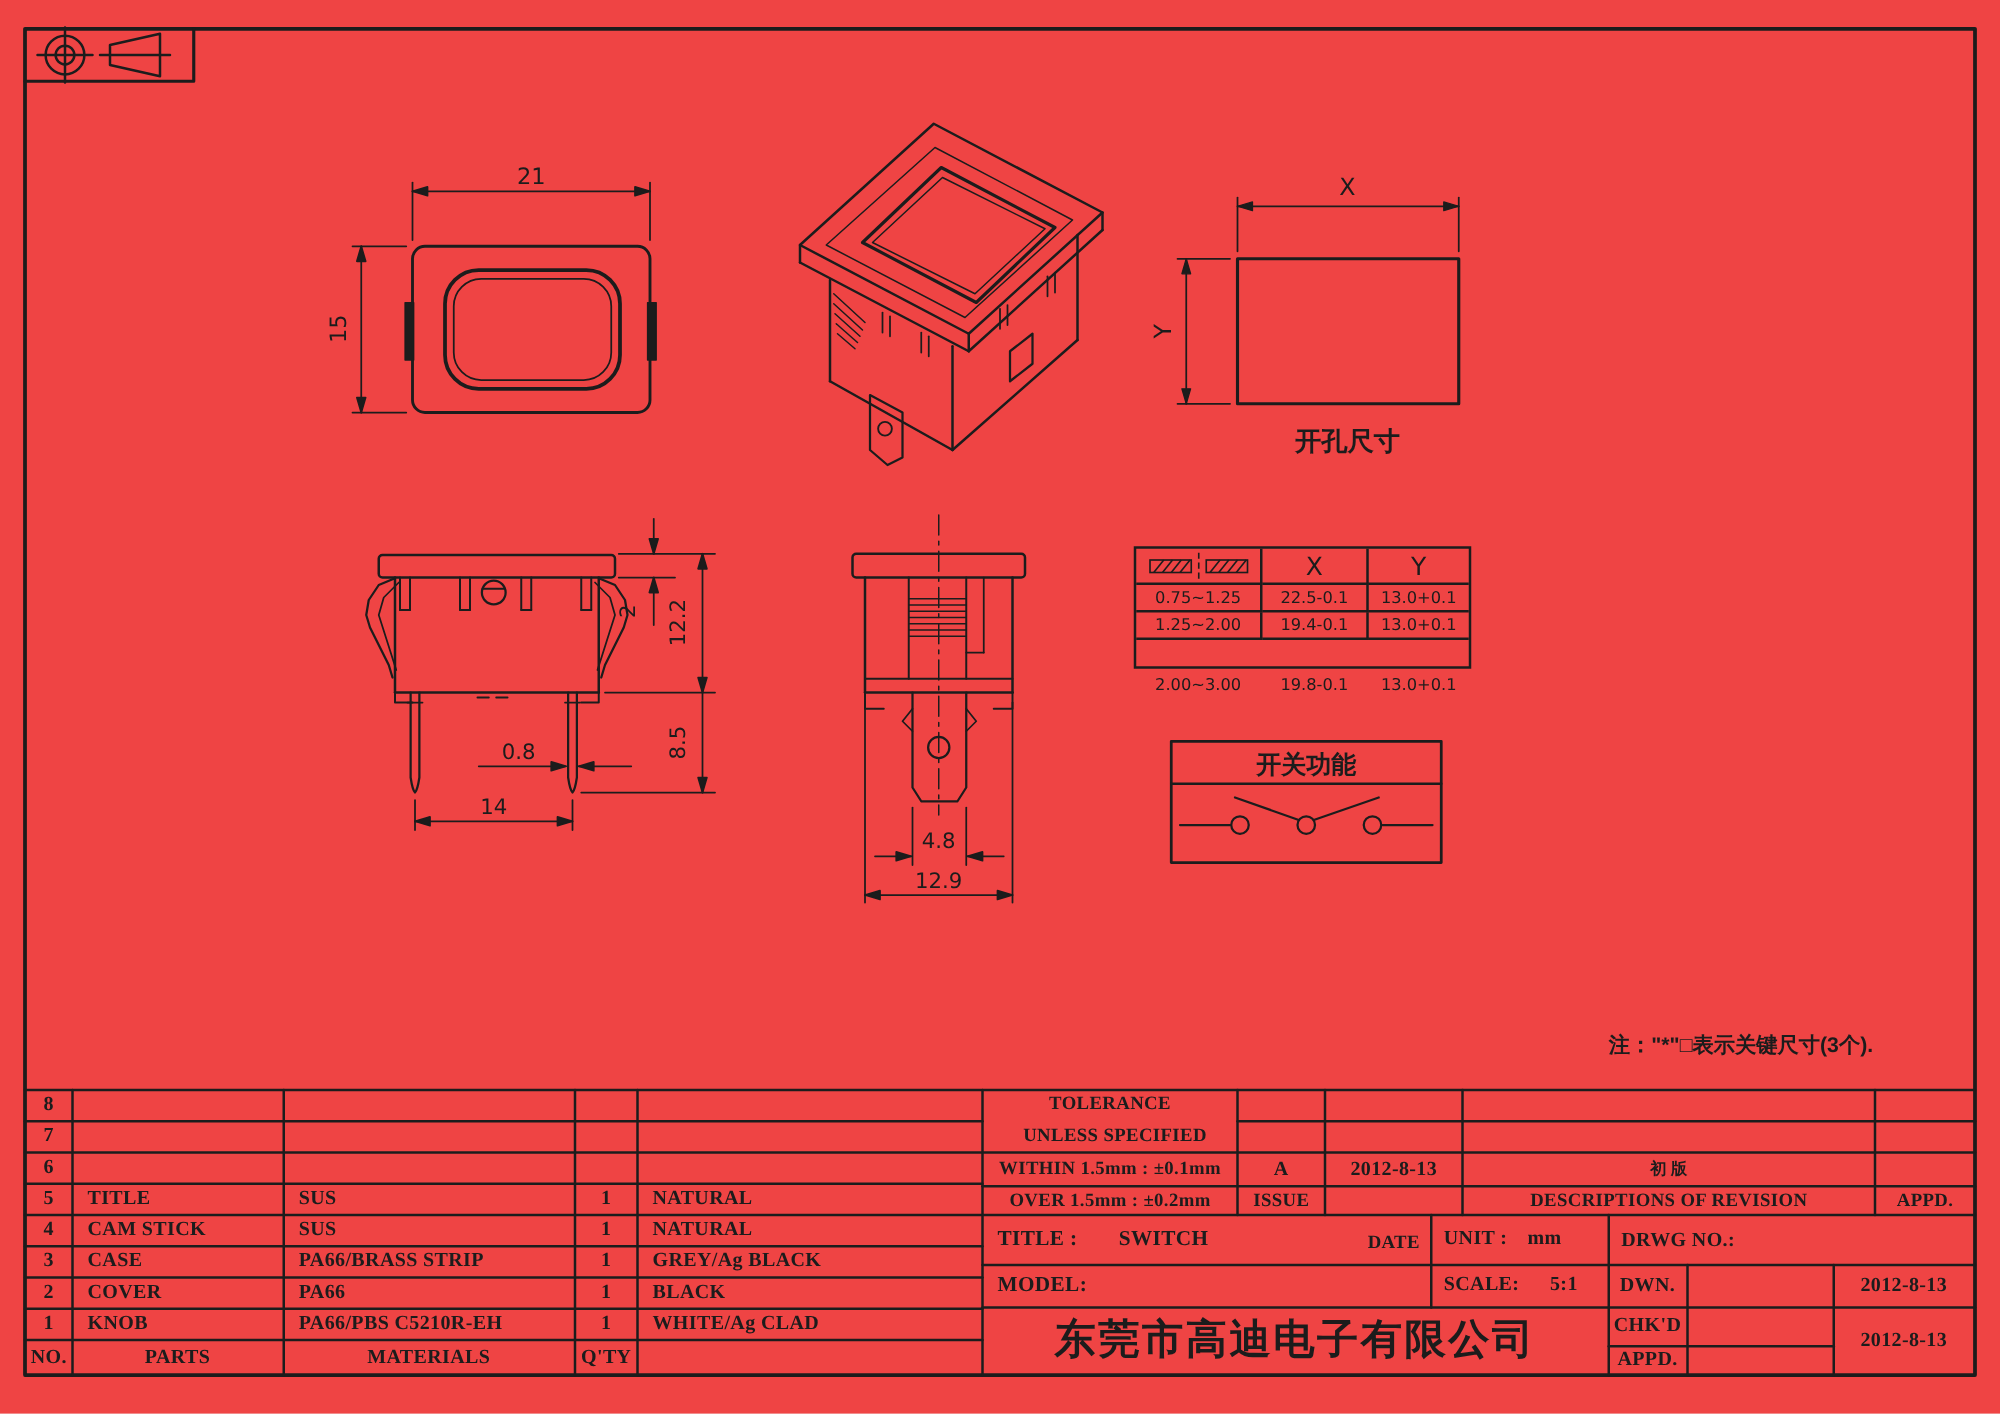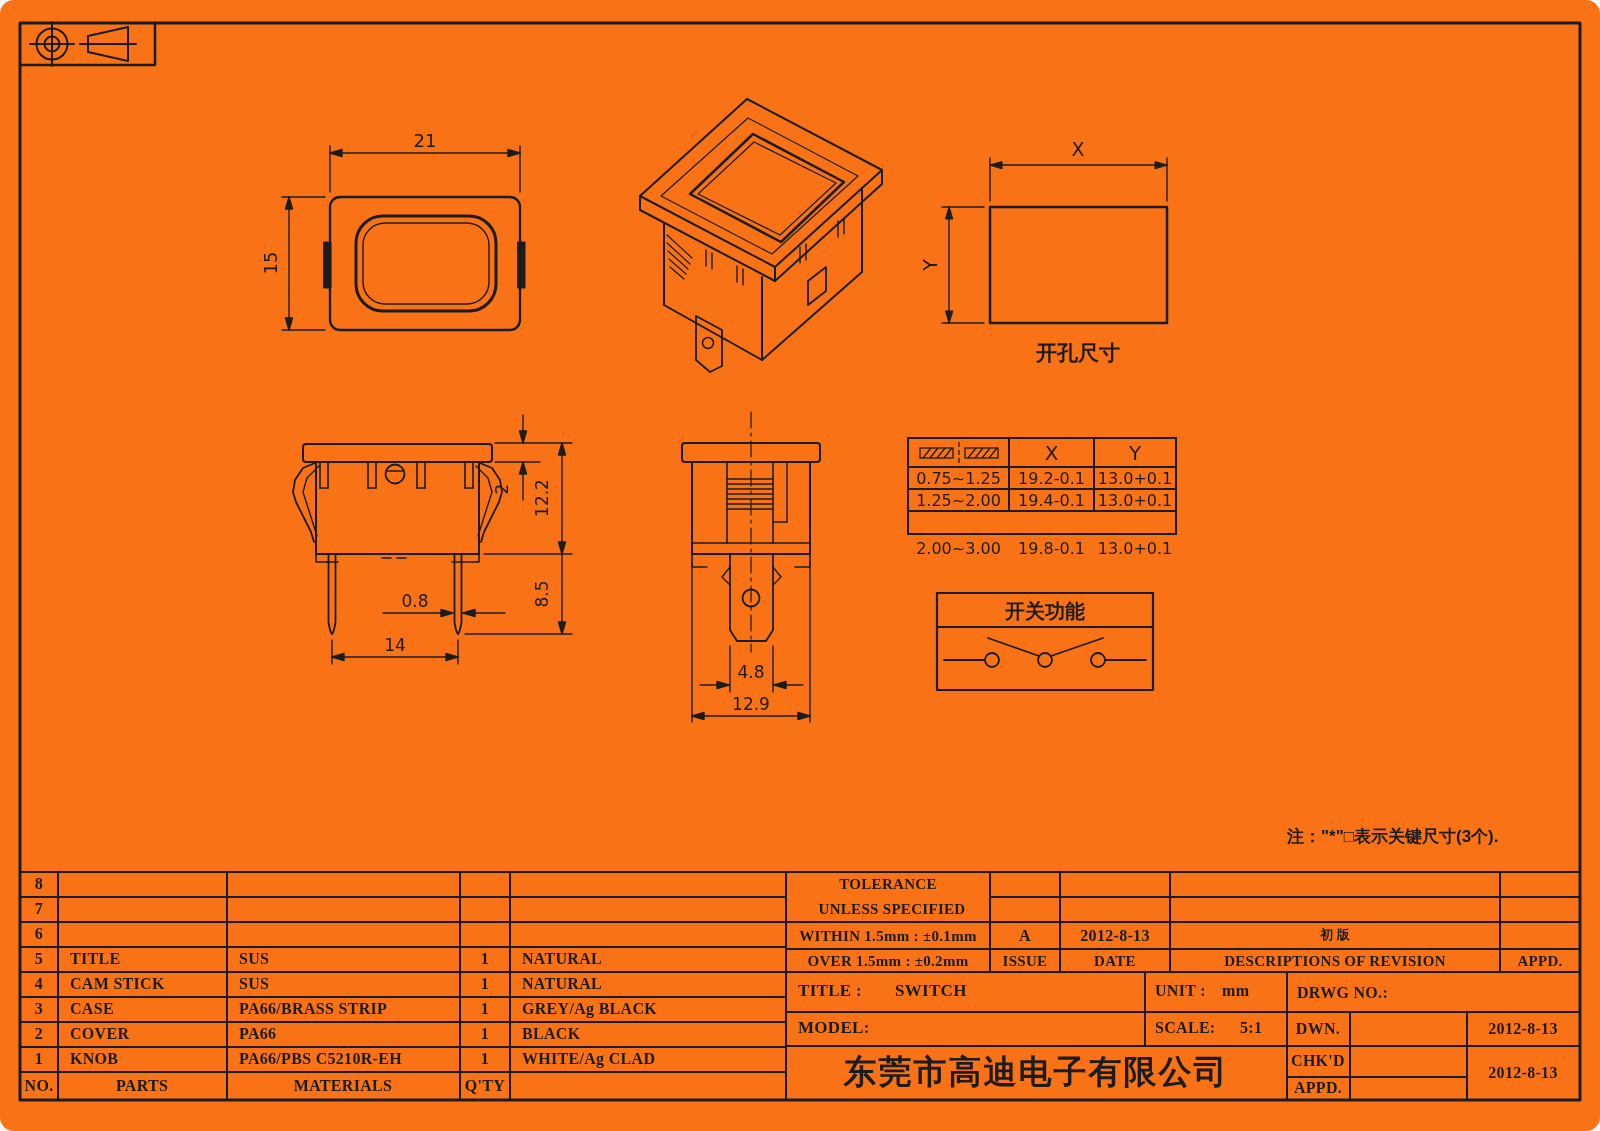--- a/index.html
+++ b/index.html
@@ -1,30 +1,30 @@
 <!DOCTYPE html>
 <html><head>
 <meta charset="utf-8">
 <style>
   html,body{margin:0;padding:0;background:#f5f5f5;}
-  #sheet{position:relative;width:1600px;height:1131px;background:#f97316;overflow:hidden;
-         font-family:"Liberation Serif",serif;color:#1c1c1c;border-radius:14px;}
+  #sheet{position:relative;width:1600px;height:1131px;background:#ef4444;overflow:hidden;
+         font-family:"Liberation Serif",serif;color:#1c1c1c;}
   svg text{font-family:"DejaVu Sans",sans-serif;fill:#1c1c1c;}
   .ct{position:absolute;transform:translate(-50%,-50%);white-space:nowrap;}
   .lt{position:absolute;transform:translateY(-50%);white-space:nowrap;}
   .eng{font-family:"Liberation Serif",serif;font-weight:bold;letter-spacing:.3px;}
   .s15{font-size:15px}.s16{font-size:16px}.s17{font-size:17px}
   .cjk{font-family:"Liberation Sans",sans-serif;font-weight:bold;}
   .company{font-size:33px;font-weight:600;letter-spacing:2px;font-family:"Liberation Sans",sans-serif;}
   .holetbl{position:absolute;left:907px;top:437px;width:270px;height:98px;
            border:2px solid #1c1c1c;box-sizing:border-box;display:grid;
            grid-template-columns:101px 85px 80px;grid-template-rows:29px 22px 22px 21px;}
   .holetbl>div{border-right:2px solid #1c1c1c;border-bottom:2px solid #1c1c1c;
            display:flex;align-items:center;justify-content:center;
-           font-family:"DejaVu Sans",sans-serif;font-size:16px;box-sizing:border-box;}
+           font-family:"DejaVu Sans",sans-serif;font-size:13px;box-sizing:border-box;}
   .holetbl>div:nth-child(3n){border-right:none;}
   .holetbl>div:nth-child(n+10){border-bottom:none;margin-top:36px;}
   .holetbl .hx{font-size:20px;}
 </style>
 </head>
 <body>
 
 <div id="sheet">
 
 <svg width="1600" height="1131" viewBox="0 0 1600 1131" style="position:absolute;left:0;top:0;" stroke-linecap="round" stroke-linejoin="round">
@@ -291,21 +291,21 @@
             <line x1="58" y1="16" x2="66" y2="6"></line>
         <line x1="65" y1="16" x2="73" y2="6"></line>
             <line x1="72" y1="16" x2="80" y2="6"></line>
         <line x1="42" y1="0" x2="42" y2="22" stroke-dasharray="5 3"></line>
       </g>
     </svg>
   </div>
   <div class="hx">X</div>
   <div class="hx">Y</div>
   <div>0.75~1.25</div>
-  <div>19.2-0.1</div>
+  <div>22.5-0.1</div>
   <div>13.0+0.1</div>
   <div>1.25~2.00</div>
   <div>19.4-0.1</div>
   <div>13.0+0.1</div>
   <div>2.00~3.00</div>
   <div>19.8-0.1</div>
   <div>13.0+0.1</div>
 </div>
 
 <div class="lt cjk" style="left:1287px;top:836px;font-size:17px;">注："*"□表示关键尺寸(3个).</div>
@@ -350,21 +350,21 @@
   <div class="ct eng s15" style="left:892px;top:909px">UNLESS  SPECIFIED</div>
   <div class="ct eng s15" style="left:888px;top:936px">WITHIN 1.5mm : ±0.1mm</div>
   <div class="ct eng s15" style="left:888px;top:961px">OVER 1.5mm : ±0.2mm</div>
 </div>
 
 <div>
   <div class="ct eng s16" style="left:1025px;top:936px">A</div>
   <div class="ct eng s16" style="left:1115px;top:936px">2012-8-13</div>
   <div class="ct cjk" style="left:1335px;top:935px;font-size:13px">初 版</div>
   <div class="ct eng s15" style="left:1025px;top:961px">ISSUE</div>
-  <div class="ct eng s15" style="left:1115px;top:961px">DATE</div>
+  <div class="ct eng s15" style="left:1115px;top:995px">DATE</div>
   <div class="ct eng s15" style="left:1335px;top:961px">DESCRIPTIONS OF REVISION</div>
   <div class="ct eng s15" style="left:1540px;top:961px">APPD.</div>
 </div>
 
 <div>
   <div class="lt eng s17" style="left:798px;top:991px">TITLE :</div>
   <div class="lt eng s17" style="left:895px;top:991px">SWITCH</div>
   <div class="lt eng s16" style="left:1155px;top:991px">UNIT :</div>
   <div class="lt eng s16" style="left:1222px;top:991px">mm</div>
   <div class="lt eng s16" style="left:1297px;top:993px">DRWG NO.:</div>

